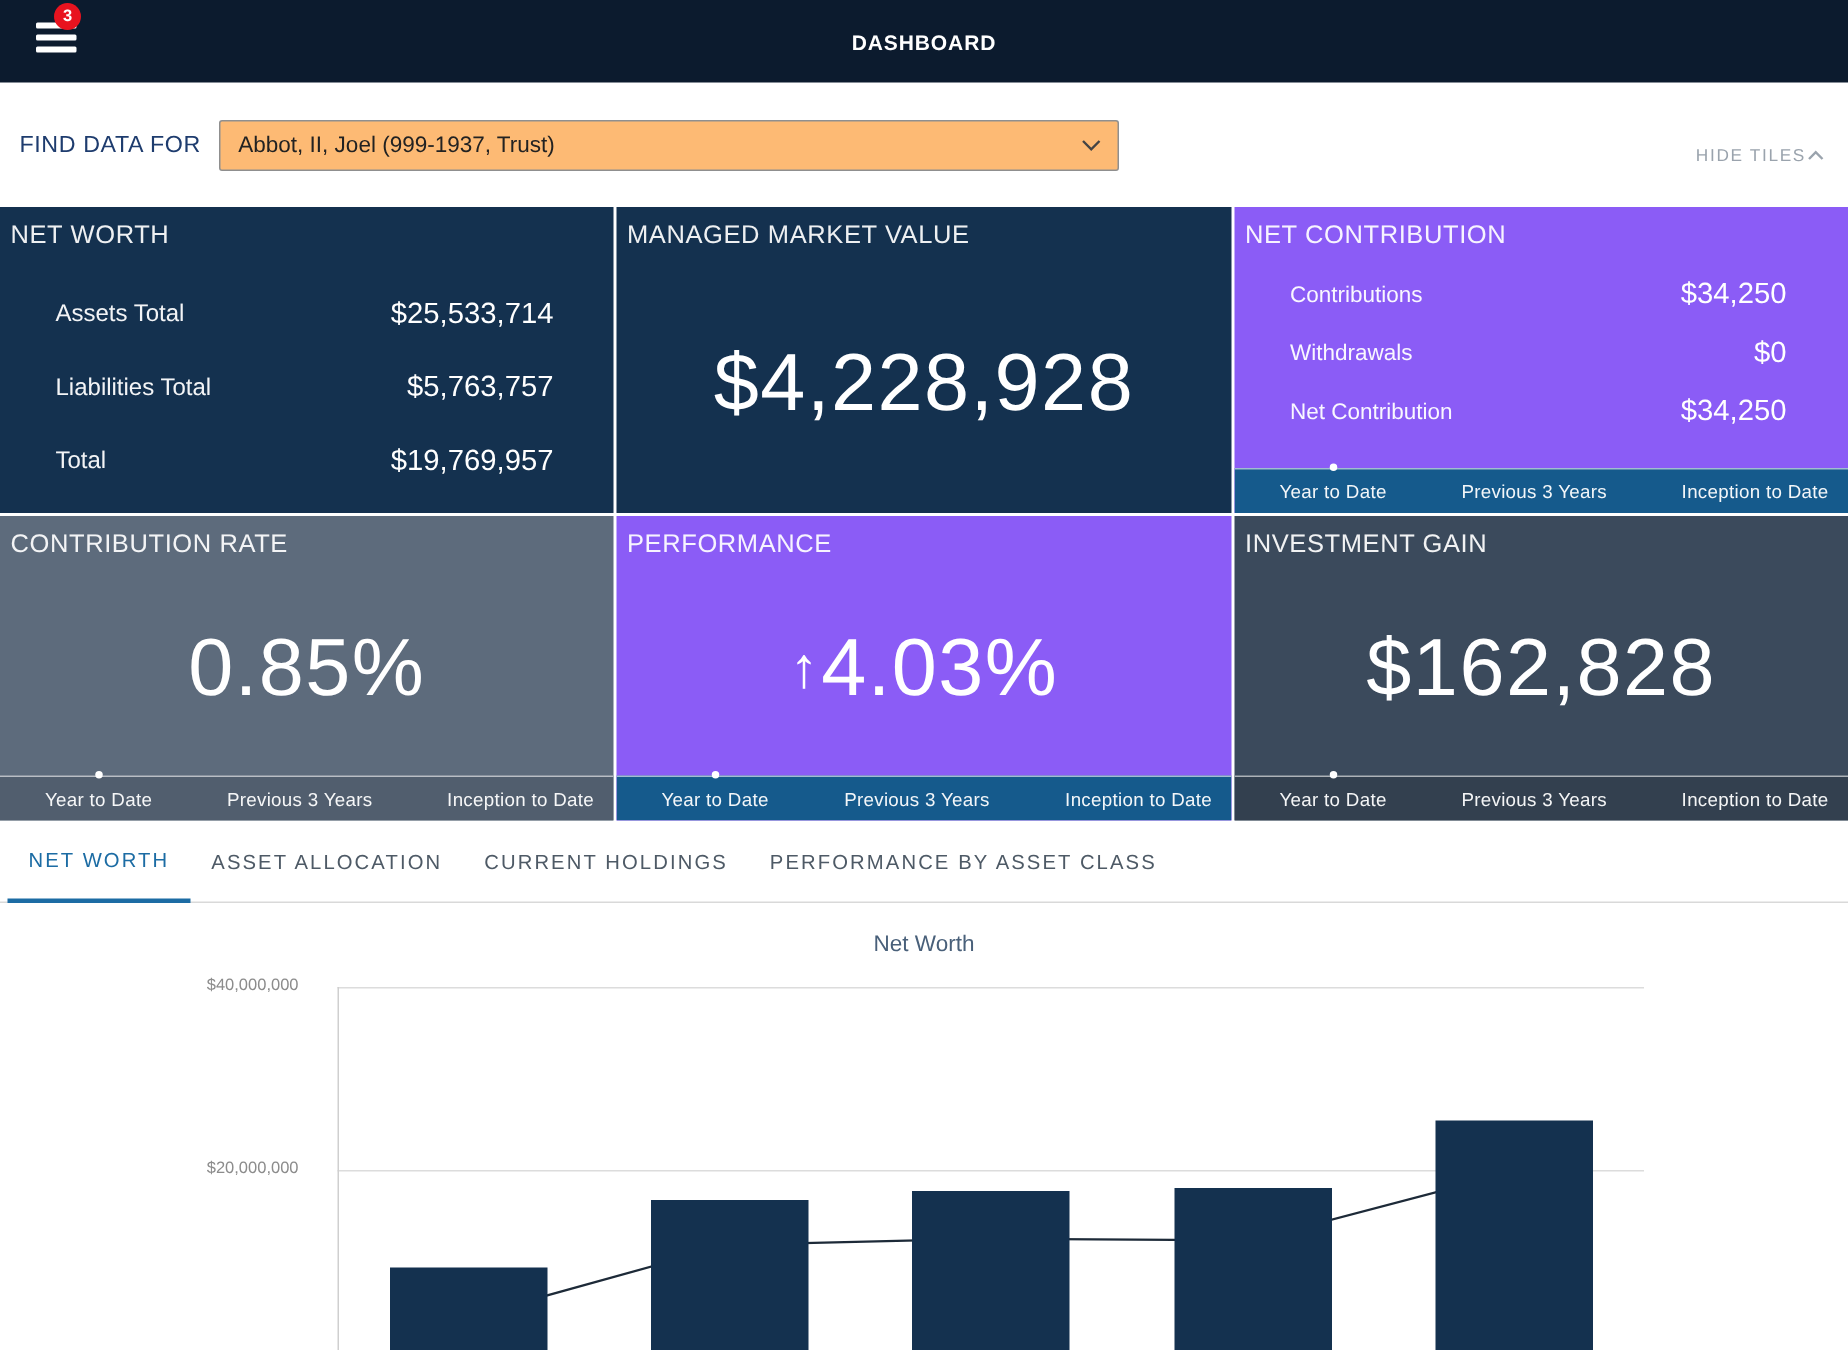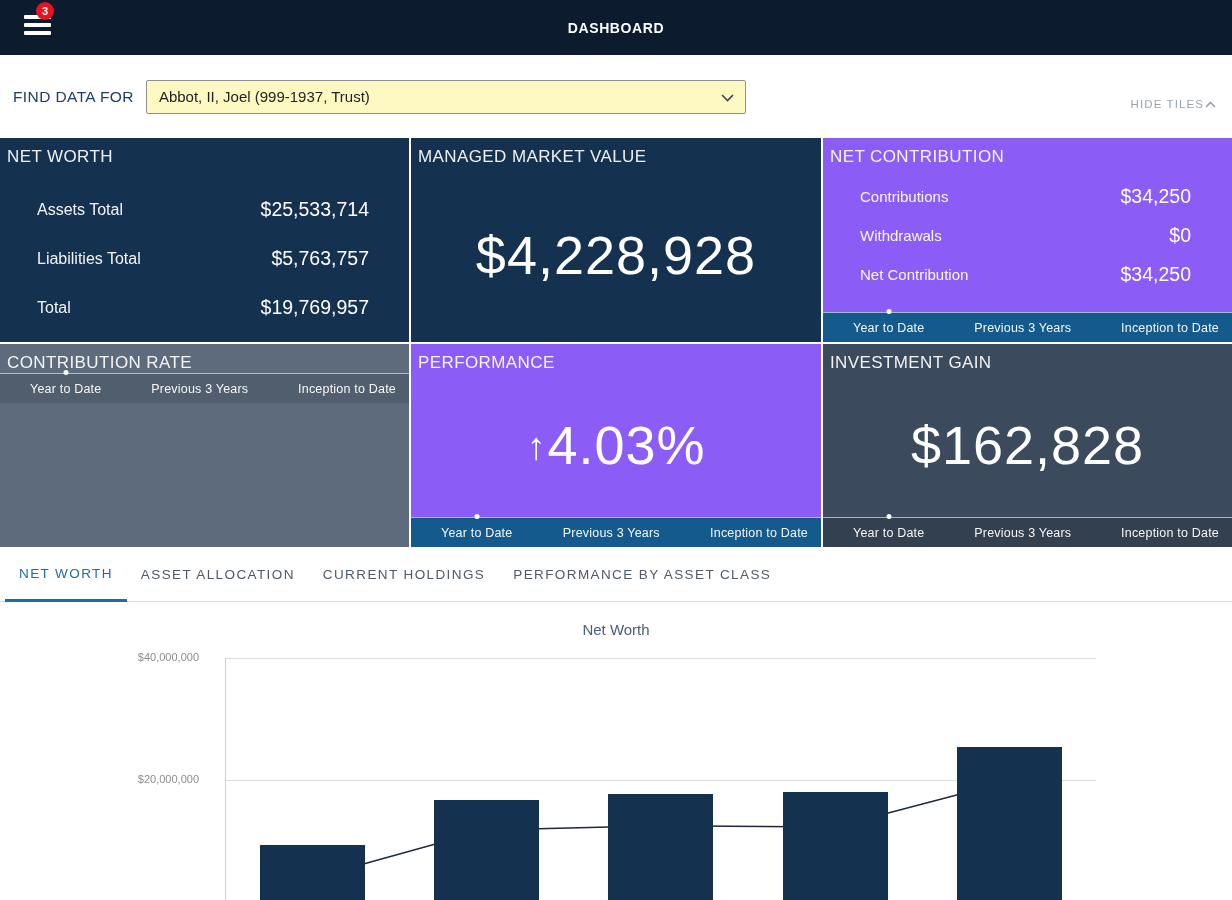--- a/index.html
+++ b/index.html
@@ -13,21 +13,21 @@
   .hamburger { position:absolute; left:24px; top:15px; width:27px; cursor:pointer; }
   .hamburger .hbar { height:4px; background:#fff; margin-bottom:4px; border-radius:1px; }
   .menu-badge { position:absolute; left:36px; top:2px; width:18px; height:18px;
     border-radius:50%; background:#E8131F; color:#fff; font-size:11px; font-weight:bold;
     display:flex; align-items:center; justify-content:center; }
 
   
   .finder { height:83px; background:#fff; display:flex; align-items:center;
     padding:0 16px 0 13px; }
   .finder-label { color:#1E3C6E; font-size:15.5px; letter-spacing:.4px; }
-  .client-select { width:600px; height:34px; margin-left:12px; background:#fef9c3;
+  .client-select { width:600px; height:34px; margin-left:12px; background:#fdba74;
     border:1px solid #8f8f8f; border-radius:2px; display:flex; align-items:center;
     justify-content:space-between; padding:0 11px 0 12px; font-size:15px; color:#222;
     cursor:pointer; }
   .hide-tiles { margin-left:auto; display:flex; align-items:center; gap:1px;
     color:#9AA3AD; font-size:11.5px; letter-spacing:1.1px; cursor:pointer; margin-top:14px; }
 
   
   .tiles { display:grid; grid-template-columns:409px 410px 409px;
     grid-template-rows:204px 203px; gap:2px; background:#fff; }
   .tile { position:relative; display:flex; flex-direction:column; overflow:hidden; }
@@ -160,20 +160,23 @@
     </div>
     <div class="tile-strip">
       <span class="ptab active">Year to Date</span>
       <span class="ptab">Previous 3 Years</span>
       <span class="ptab">Inception to Date</span>
     </div>
   </div>
 
   <div class="tile slate">
     <div class="tile-title">CONTRIBUTION RATE</div>
+    <div class="big-value-wrap">
+      <span class="big-value">0.85%</span>
+    </div>
     <div class="tile-strip">
       <span class="ptab active">Year to Date</span>
       <span class="ptab">Previous 3 Years</span>
       <span class="ptab">Inception to Date</span>
     </div>
   </div>
 
   <div class="tile blue">
     <div class="tile-title">PERFORMANCE</div>
     <div class="big-value-wrap">

